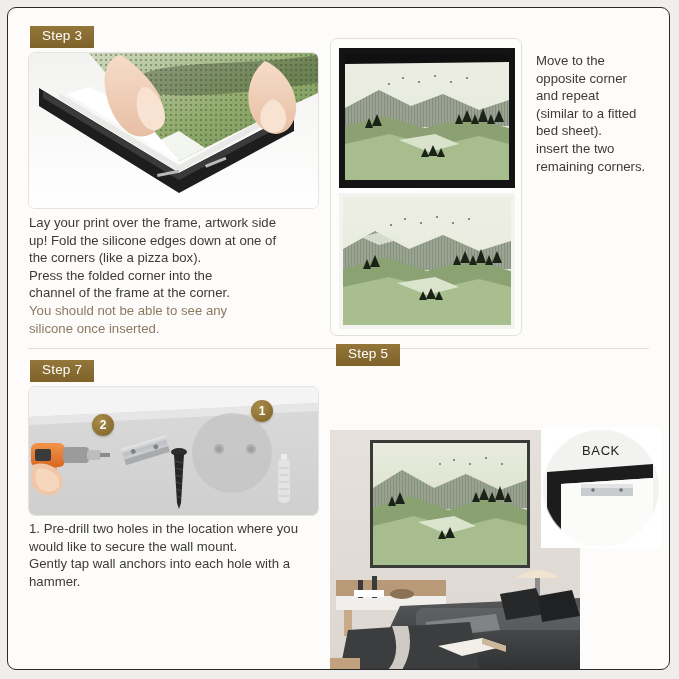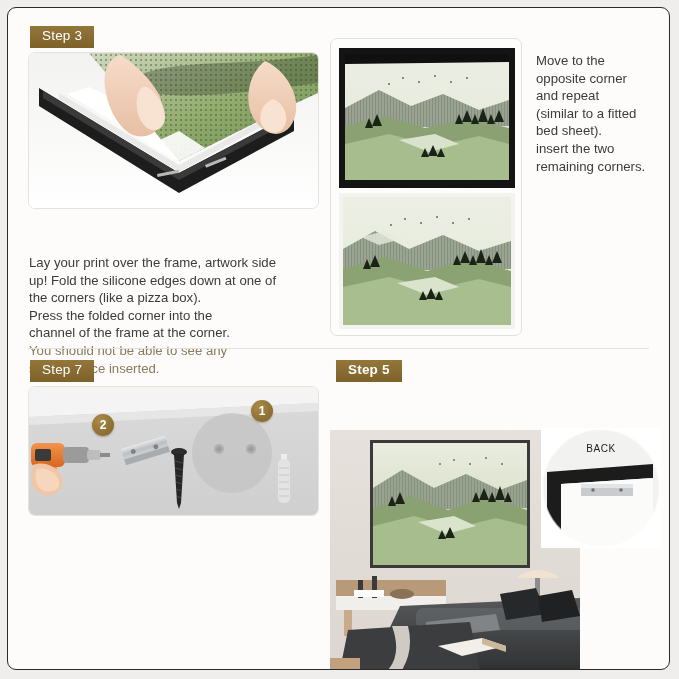--- a/index.html
+++ b/index.html
@@ -54,21 +54,21 @@
     white-space:pre-line;
   }
   .body-text.brown{ color:#8a7a5e; }
 
   
   #sec3-badge{position:absolute;left:22px;top:18px;}
   #sec3-photo{
     position:absolute;left:20px;top:44px;width:289px;height:155px;
     border:1px solid #e6e3df;border-radius:7px;
   }
-  #sec3-text{position:absolute;left:21px;top:206px;width:292px;margin-top:40px;}
+  #sec3-text{position:absolute;left:21px;top:206px;width:292px;}
 
   #sec3-right-box{
     position:absolute;left:322px;top:30px;width:192px;height:298px;
   }
   #art-top{position:absolute;left:8px;top:9px;width:176px;height:140px;}
   #art-bottom{position:absolute;left:8px;top:154px;width:176px;height:136px;}
 
   #sec3-right-text{position:absolute;left:528px;top:44px;width:140px;}
 
   .divider{
@@ -79,21 +79,21 @@
   
   #sec4-badge{position:absolute;left:22px;top:352px;}
   #sec4-photo{
     position:absolute;left:20px;top:378px;width:289px;height:128px;
     border:1px solid #e6e3df;border-radius:7px;
   }
   #sec4-text1{position:absolute;left:21px;top:512px;width:292px;}
   #sec4-text2{position:absolute;left:21px;top:586px;width:292px;}
 
   
-  #sec5-badge{position:absolute;left:328px;top:352px;font-weight:bold;}
+  #sec5-badge{position:absolute;left:328px;top:336px;}
   #sec5-text{position:absolute;left:328px;top:378px;width:312px;}
   #sec5-photo{
     position:absolute;left:322px;top:422px;width:250px;height:240px;
   }
   #back-inset{
     position:absolute;left:533px;top:420px;width:120px;height:120px;
   }
 
   
   .fill{position:absolute;left:0;top:0;width:100%;height:100%;}
@@ -105,21 +105,21 @@
     background:radial-gradient(circle at 35% 30%,#a98b48,#7d6229);
     color:#fff;font-size:12px;font-weight:bold;
     display:flex;align-items:center;justify-content:center;
     box-shadow:0 1px 2px rgba(0,0,0,.25);
   }
   #dot1{left:243px;top:392px;}
   #dot2{left:84px;top:406px;}
 
   .back-label{
     position:absolute;width:100%;text-align:center;top:15px;
-    font-size:10px;color:#23211f;letter-spacing:.6px;
+    font-size:13px;color:#23211f;letter-spacing:.6px;
   }
 </style>
 </head>
 <body>
 
 <div class="page">
 
   <div id="sec3-badge" class="badge">Step 3</div>
 
   <div id="sec3-photo" class="photo">
@@ -347,20 +347,24 @@
         <rect x="69" y="12" width="10" height="4" fill="#8b8b8b"></rect>
 
         <path d="M2 24 C12 20 24 24 30 34 C34 42 30 52 20 54 C10 56 0 48 0 38 Z" fill="#f0c6a8"></path>
         <path d="M6 28 C16 26 26 32 28 40 C30 48 22 52 14 50 C6 48 2 38 6 28 Z" fill="#f6d6bd"></path>
       </g>
     </svg>
   </div>
   <div id="dot1" class="numdot">1</div>
   <div id="dot2" class="numdot">2</div>
 
+  <div id="sec4-text1" class="body-text">1. Pre-drill two holes in the location where you
+would like to secure the wall mount.
+Gently tap wall anchors into each hole with a
+hammer.</div>
 
   <div id="sec5-badge" class="badge">Step 5</div>
 
   <div id="sec5-photo" class="photo">
     <svg class="fill" viewBox="0 0 250 240" preserveAspectRatio="none">
       <defs>
         <linearGradient id="room" x1="0" y1="0" x2="0" y2="1">
           <stop offset="0%" stop-color="#e6e1dc"></stop>
             <stop offset="100%" stop-color="#ddd6d0"></stop>
         </linearGradient>

